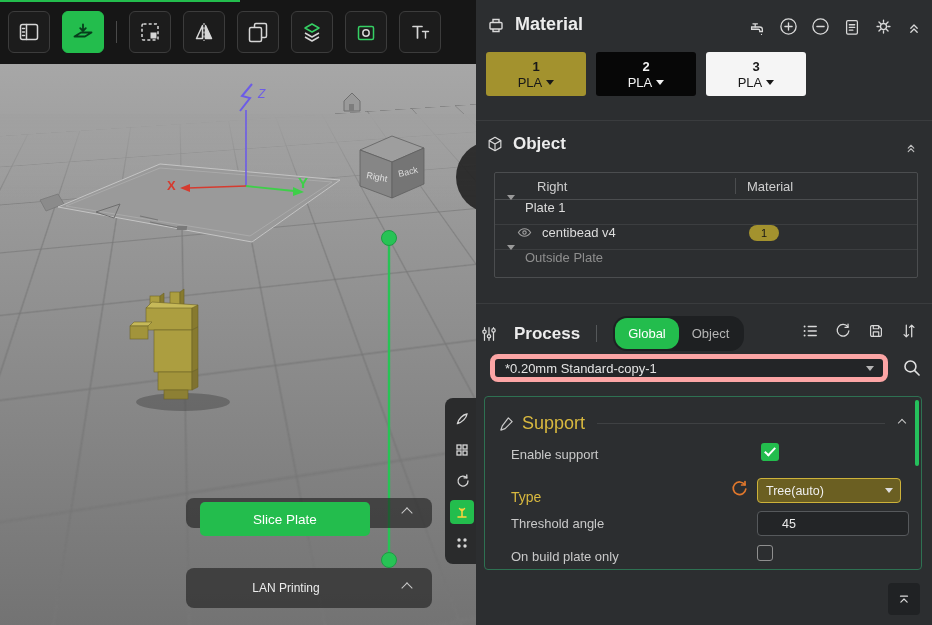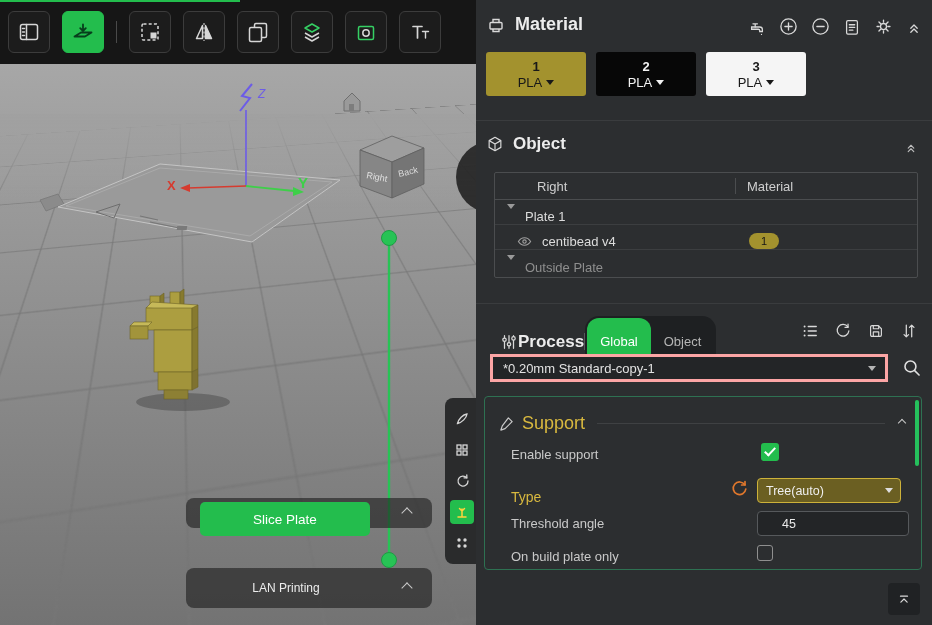--- a/index.html
+++ b/index.html
@@ -71,37 +71,37 @@
   .divider{position:absolute;left:0;right:0;height:1px;background:#3a3c3e}
 
   .obj-header{position:absolute;top:134px;left:10px;display:flex;align-items:center;gap:9px}
   .obj-collapse{position:absolute;top:140px;right:14px}
 
   .obj-table{position:absolute;left:18px;top:172px;width:424px;height:106px;border:1px solid var(--line);border-radius:2px;background:var(--panel)}
   .ot-head{height:27px;border-bottom:1px solid var(--line);display:flex;align-items:center;position:relative;color:#cfcfcf;font-size:13px}
   .ot-head .c1{padding-left:42px}
   .ot-vline{position:absolute;left:240px;top:5px;bottom:5px;width:1px;background:var(--line)}
   .ot-head .c2{position:absolute;left:252px}
-  .ot-row{height:25px;display:flex;align-items:flex-end;border-bottom:1px solid #3c3e40;font-size:13px;color:#dcdcdc;position:relative;cursor:pointer}
+  .ot-row{height:25px;display:flex;align-items:flex-start;border-bottom:1px solid #3c3e40;font-size:13px;color:#dcdcdc;position:relative;cursor:pointer}
   .ot-row .caret{margin-left:12px;color:#9a9a9a}
   .ot-row .name{margin-left:10px}
   .ot-row .eye{margin-left:22px;display:flex}
   .ot-row.dim{color:#8e8e8e}
   .badge{position:absolute;left:254px;width:30px;height:16px;border-radius:8px;background:var(--olive);color:#151515;
     font-size:11px;display:flex;align-items:center;justify-content:center}
 
-  .proc-header{position:absolute;top:316px;left:24px;display:flex;align-items:center;gap:0}
+  .proc-header{position:absolute;top:316px;left:4px;display:flex;align-items:center;gap:16px}
   .vsep{width:1px;height:17px;background:#55585a}
   .toggle{display:flex;background:#1e2022;border-radius:14px;padding:2px}
-  .tab{font-size:13px;padding:16px 13px;border-radius:12px;color:#b5b5b5;cursor:pointer}
+  .tab{font-size:13px;padding:8px 13px;border-radius:12px;color:#b5b5b5;cursor:pointer}
   .tab.active{background:var(--green);color:#fff}
   .proc-actions{position:absolute;top:322px;right:14px;display:flex;gap:15px}
 
   .preset-row{position:absolute;top:354px;left:14px;right:10px;height:28px}
-  .preset-dd{position:absolute;left:0;top:0;width:398px;height:28px;background:#232527;border:3px solid #fca5a5;border-radius:0;
+  .preset-dd{position:absolute;left:0;top:0;width:398px;height:28px;background:#232527;border:5px solid #fca5a5;border-radius:8px;
     display:flex;align-items:center;padding:0 10px;color:#e2e2e2;font-size:13px;cursor:pointer}
   .preset-dd .tri-down{position:absolute;right:9px;color:#b5b5b5}
   .search-btn{position:absolute;right:0;top:3px;cursor:pointer}
 
   .support-panel{position:absolute;left:8px;top:396px;width:438px;height:174px;border:1px solid #2e7152;border-radius:4px;
     overflow:hidden;background:var(--panel)}
   .sp-scroll{position:absolute;right:2px;top:3px;width:4px;height:66px;border-radius:2px;background:#25c05c}
   .sp-header{position:absolute;top:16px;left:14px;right:16px;height:20px;display:flex;align-items:center}
   .sp-title{color:var(--yellow);font-size:18px;margin-left:8px}
   .sp-line{flex:1;height:1px;background:#3f4143;margin:0 12px}

